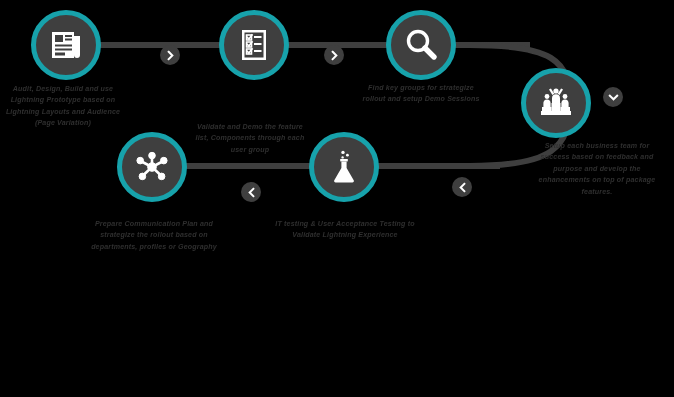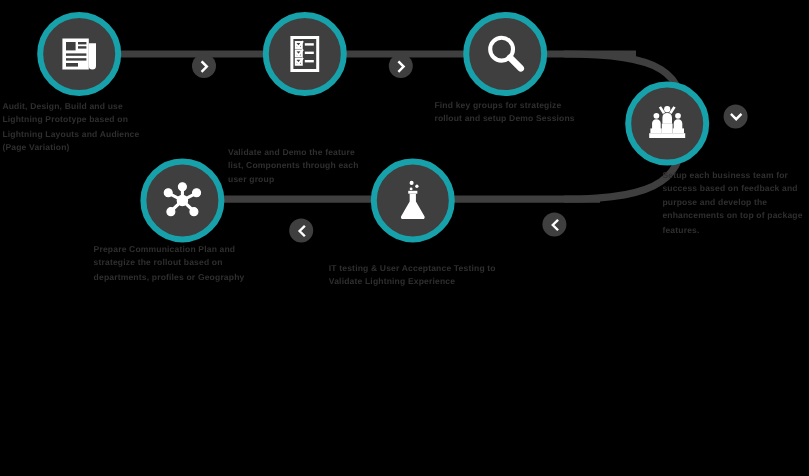--- a/index.html
+++ b/index.html
@@ -16,28 +16,28 @@
         box-sizing:border-box;display:flex;align-items:center;justify-content:center;}
   .node .glyph{width:40px;height:40px;display:block;}
   .node .glyph svg{width:40px;height:40px;display:block;}
 
   
   .chev{position:absolute;width:20px;height:20px;border-radius:50%;
         background:#3f3f3f;display:flex;align-items:center;justify-content:center;}
   .chev svg{width:11px;height:11px;display:block;}
 
   
-  .cap{position:absolute;color:#2f2f2f;
-       font-size:7.1px;font-weight:bold;line-height:1.62;letter-spacing:.15px;}
+  .cap{position:absolute;color:#2f2f2f;text-align:center;
+       font-size:7.1px;font-weight:bold;line-height:1.62;letter-spacing:.15px;font-style:italic;}
 
   .cap-1{left:2px;  top:84px;  width:122px;}
   .cap-2{left:190px;top:83px;  width:120px;margin-top:39px;}
   .cap-3{left:362px;top:83px;  width:118px;}
-  .cap-4{left:552px;top:141px; width:122px;}
-  .cap-5{left:78px; top:203px; width:152px;}
+  .cap-4{left:536px;top:141px; width:122px;}
+  .cap-5{left:78px; top:219px; width:152px;}
   .cap-6{left:274px;top:219px; width:142px;}
 </style>
 </head>
 <body>
 
 <div id="canvas">
 
   <svg class="flow-svg" viewBox="0 0 674 397">
 
     <path d="M 98 45 L 530 45" fill="none" stroke="#3f3f3f" stroke-width="6"></path>

